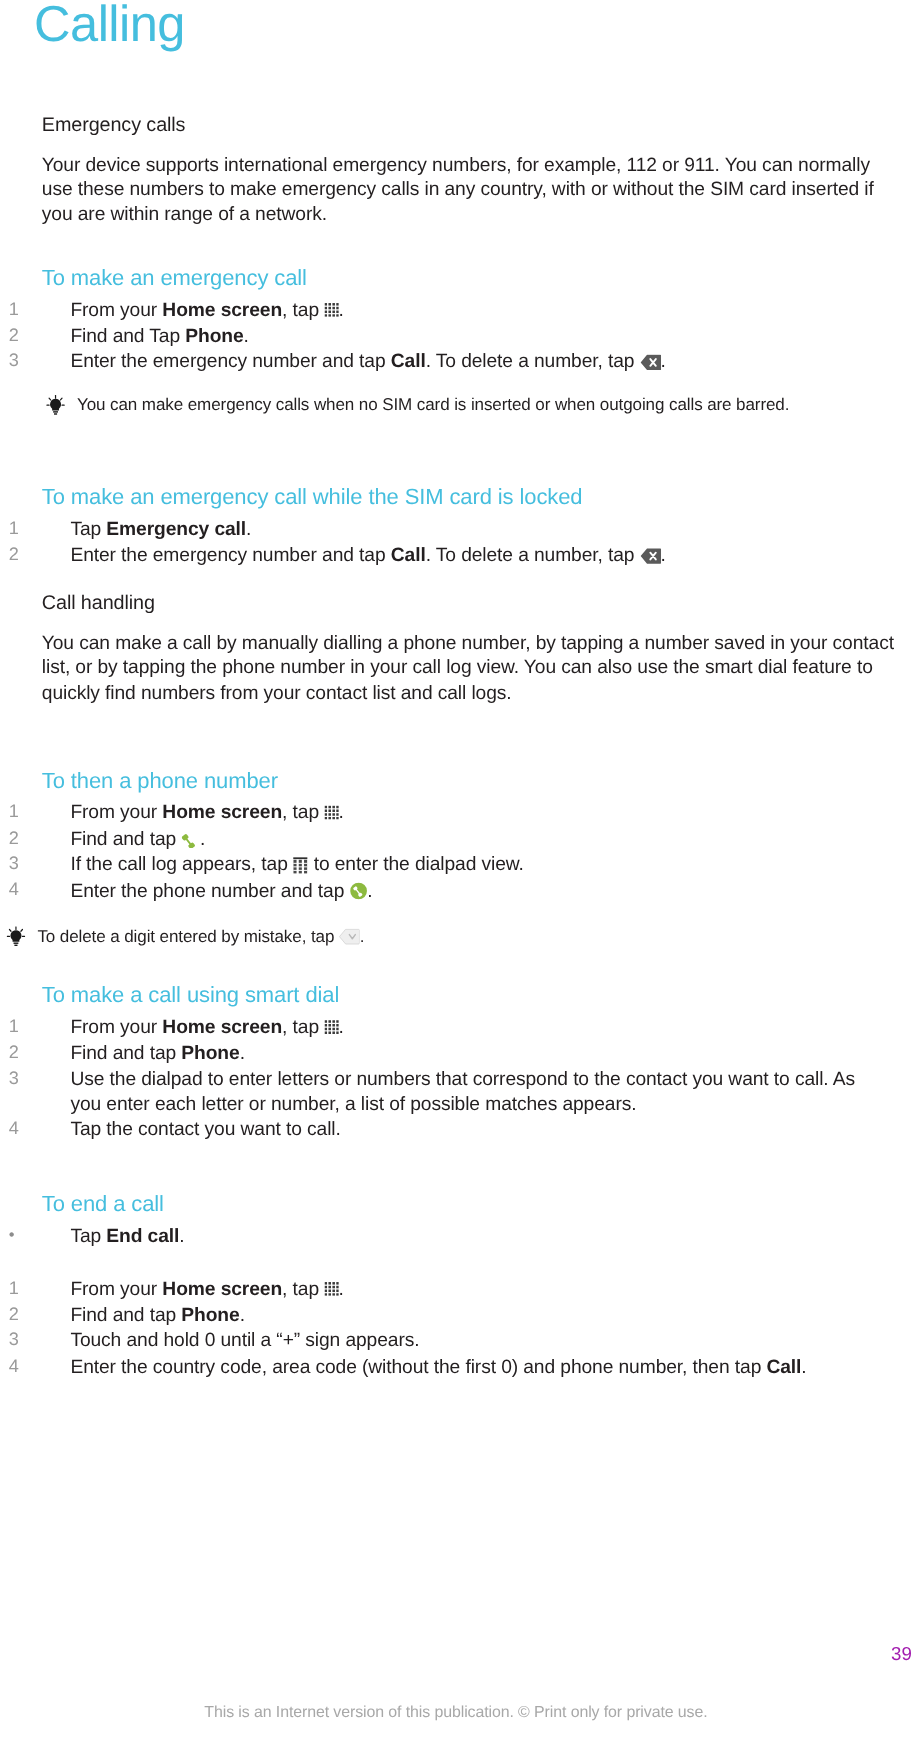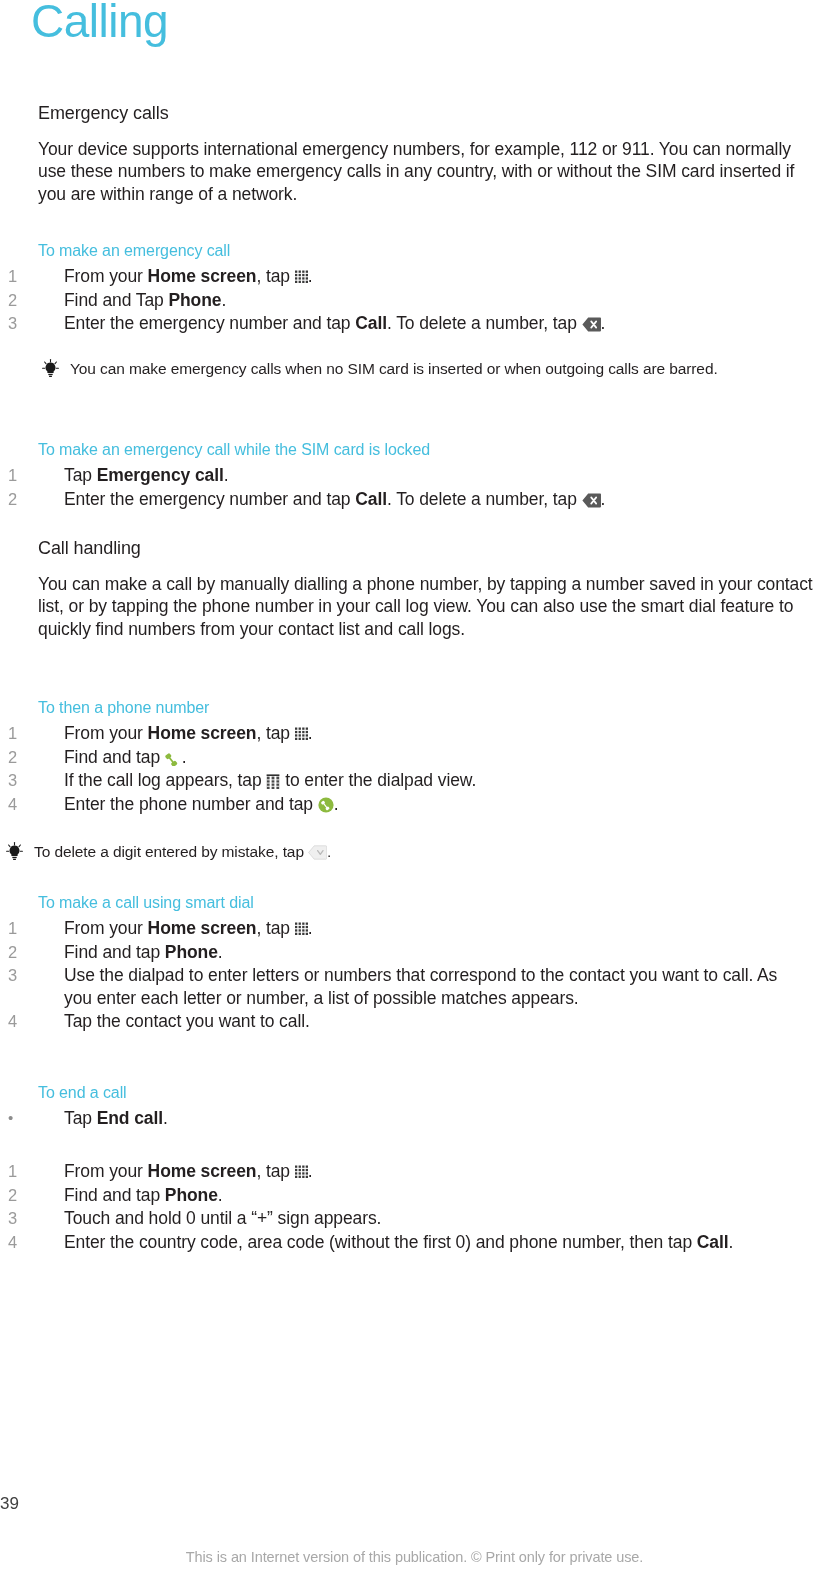--- a/index.html
+++ b/index.html
@@ -42,21 +42,21 @@
     font-size: 18px;
     font-weight: 400;
     color: #231f20;
     letter-spacing: -0.1px;
     line-height: 1.15;
   }
 
   h3.proc-head {
     margin: 0 0 4px 0;
     padding: 0;
-    font-size: 16px;
+    font-size: 20px;
     font-weight: 400;
     color: #45bede;
     letter-spacing: -0.1px;
     line-height: 1.25;
   }
 
   p.body-text {
     margin: 0;
     padding: 0;
     font-size: 17.5px;
@@ -175,22 +175,22 @@
     height: 16px;
     vertical-align: -3px;
   }
 
   
   .page-number {
     position: absolute;
     left: 0;
     right: 0;
     top: 1494px;
-    text-align: left;
-    color: #404040;
+    text-align: right;
+    color: #a21caf;
     font-size: 17px;
   }
   .footer-note {
     position: absolute;
     left: 0;
     right: 0;
     top: 1549px;
     text-align: center;
     color: #a8a8a8;
     font-size: 14.5px;

